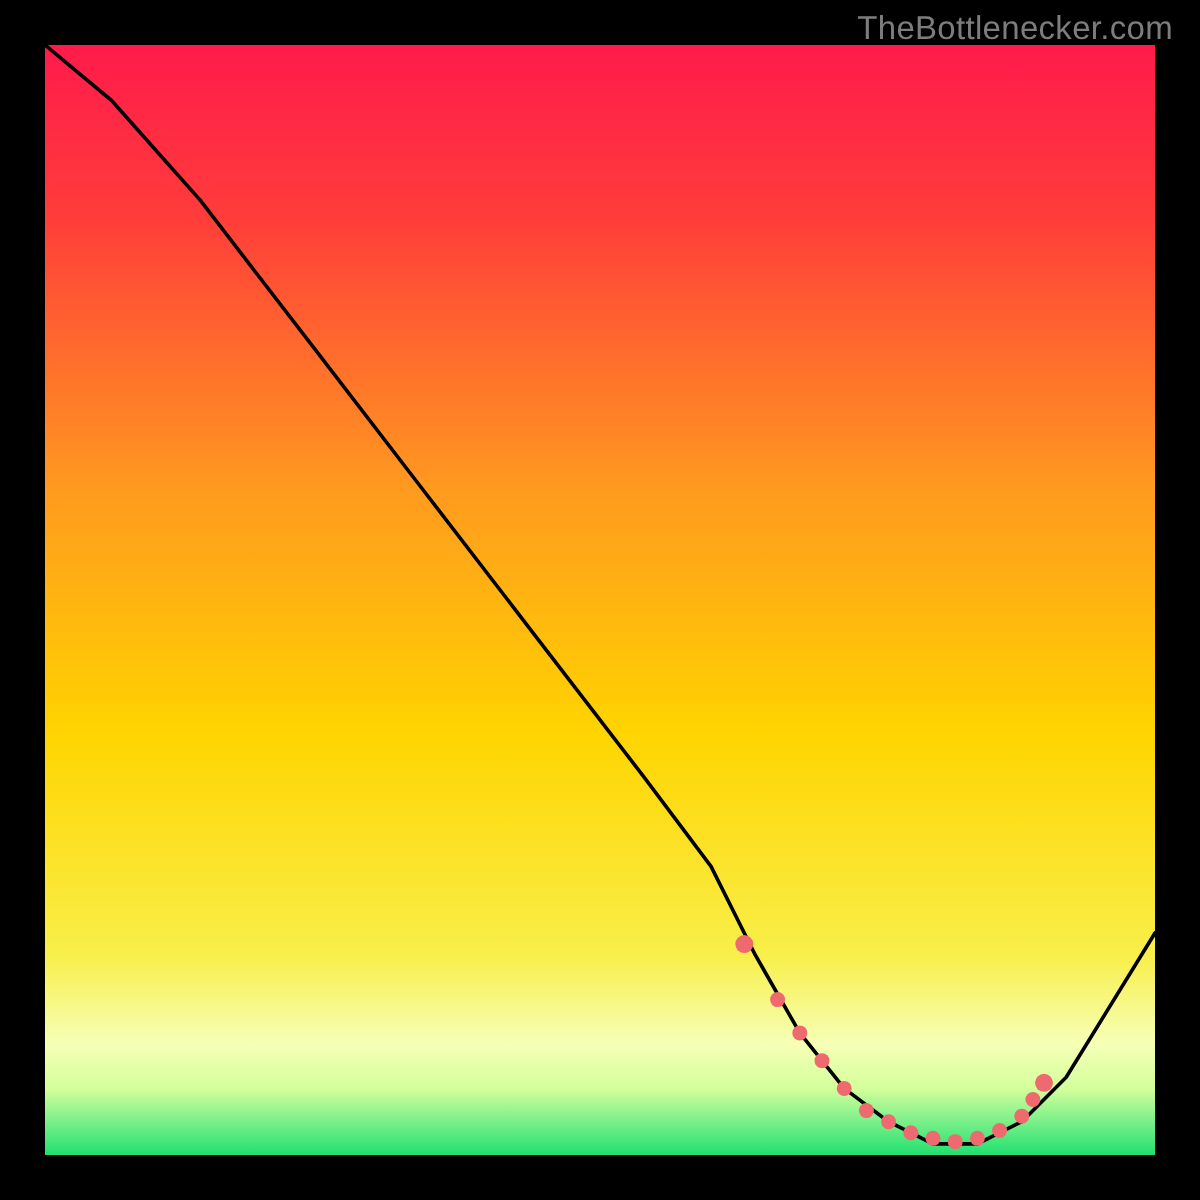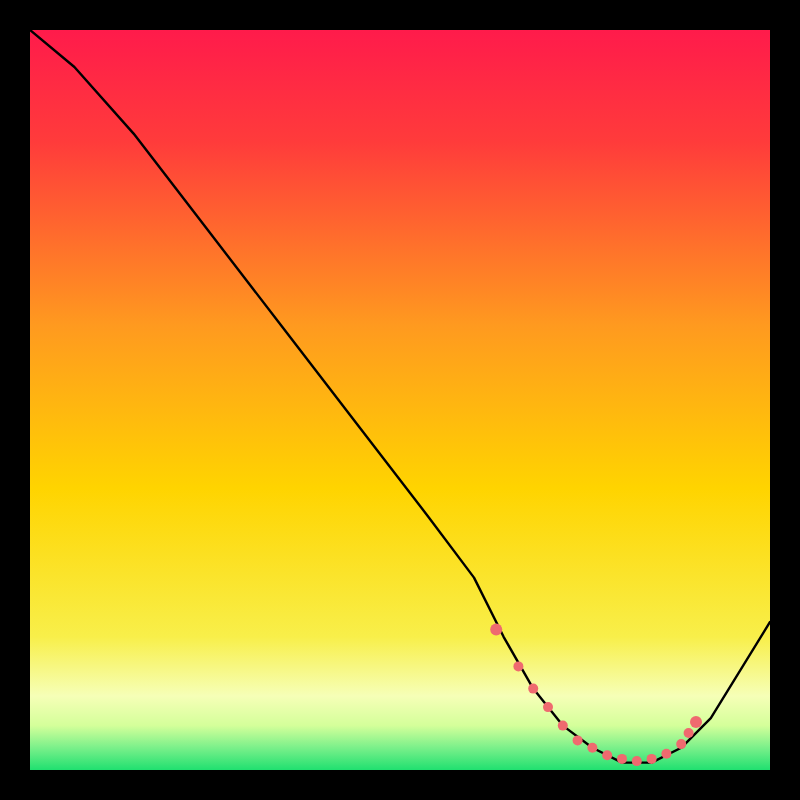--- a/index.html
+++ b/index.html
@@ -37,20 +37,21 @@
   .plot svg {
     display: block;
     width: 740px;
     height: 740px;
   }
 </style>
 </head>
 <body>
 
 <div class="frame">
+  <div class="attribution">TheBottlenecker.com</div>
 
   <div class="plot">
     <svg viewBox="0 0 740 740">
       <defs>
         <linearGradient id="bg-grad" x1="0" y1="0" x2="0" y2="1">
           <stop offset="0%" stop-color="#ff1b4b"></stop>
           <stop offset="15%" stop-color="#ff3b3b"></stop>
           <stop offset="40%" stop-color="#ff9a1f"></stop>
           <stop offset="62%" stop-color="#ffd400"></stop>
           <stop offset="82%" stop-color="#f8ef4a"></stop>

